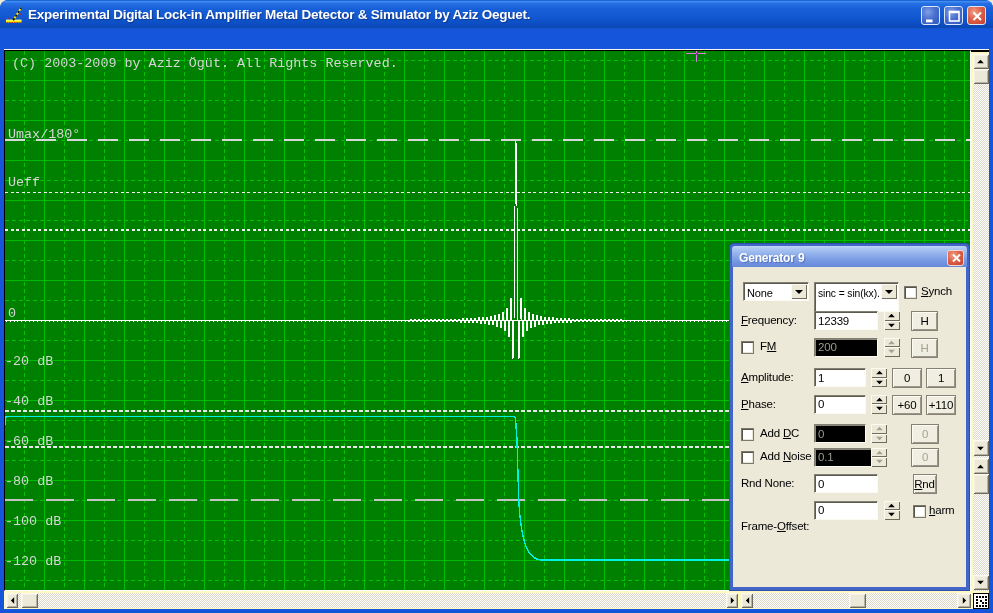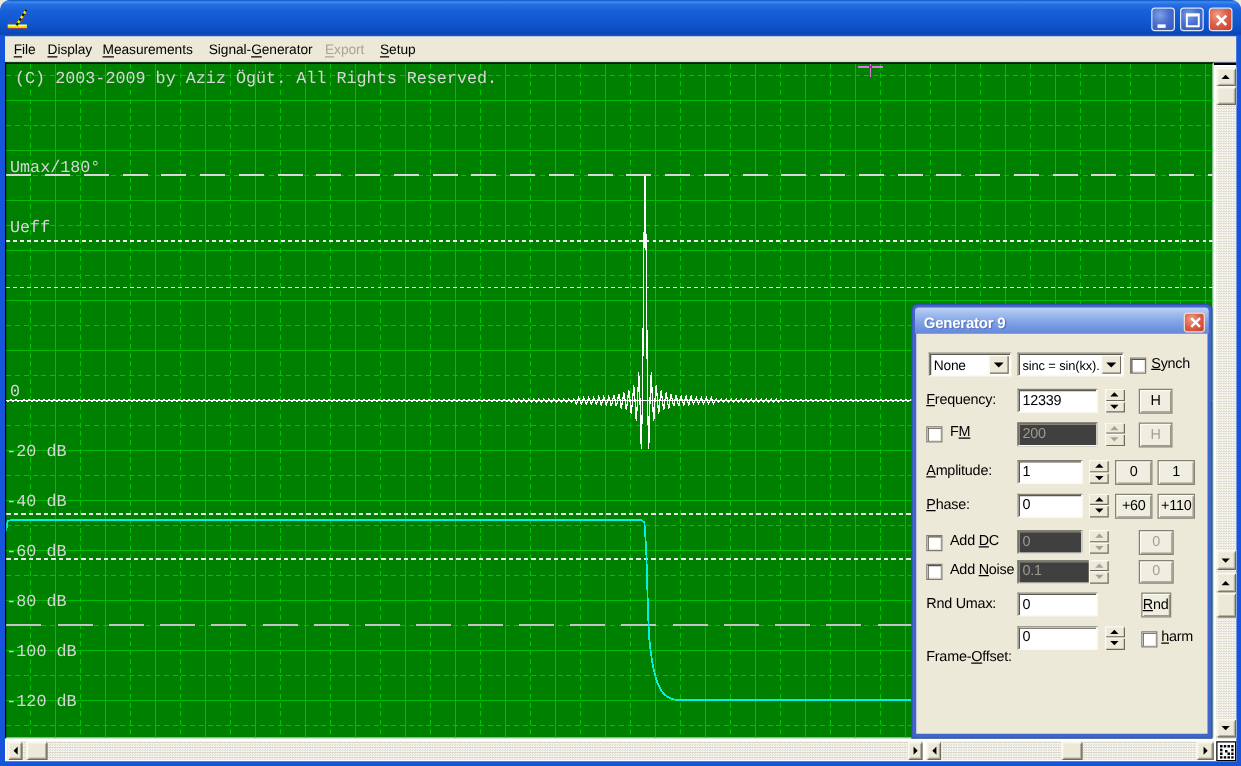--- a/index.html
+++ b/index.html
@@ -11,21 +11,21 @@
  text-shadow:1px 1px 1px #10398E;letter-spacing:-0.26px}
 .cbtn{position:absolute;top:6px;width:19px;height:19px;border-radius:3px;border:1px solid #DCE8F8;}
 #bmin,#bmax{background:radial-gradient(circle at 35% 30%,#7FA1E4 0%,#4A6FD0 45%,#2E56BE 100%);}
 #bclose{background:radial-gradient(circle at 35% 30%,#F0A088 0%,#DE6248 45%,#C43C28 100%);}
 .cbtn svg{position:absolute;left:0;top:0}
 #menubar{position:absolute;left:4px;top:29px;width:985px;height:19.5px;background:#ECE9D8;
  font-size:11px;letter-spacing:-0.05px;color:#000;}
 #menubar .mi{position:absolute;top:4.5px;white-space:nowrap}
 #menubar u{text-decoration:underline;text-underline-offset:1.5px}
 #mline{position:absolute;left:4px;top:48.5px;width:985px;height:1.5px;background:#F8F6EE}
-#client{position:absolute;left:4px;top:50px;width:985px;height:558.5px;background:#ffffff}
+#client{position:absolute;left:4px;top:50px;width:985px;height:558.5px;background:#fef9c3}
 #cborder{position:absolute;left:0px;top:0px;width:985px;height:1.5px;background:#000}
 #cframe{position:absolute;left:0px;top:0px;width:967px;height:541px;background:#008000;border:1px solid;border-color:#000 #FFF #FFF #000}
 .sbtn{position:absolute;background:#ECE9D8;
  box-shadow:inset 1px 1px 0 #FDFBF1,inset -1px -1px 0 #6E6B5E,inset 2px 2px 0 #F4F1E4,inset -2px -2px 0 #B5B1A0;
  display:flex;align-items:center;justify-content:center}
 .thumb{position:absolute;background:#ECE9D8;
  box-shadow:inset 1px 1px 0 #FDFBF1,inset -1px -1px 0 #6E6B5E,inset 2px 2px 0 #F4F1E4,inset -2px -2px 0 #B5B1A0}
 .track{position:absolute;background-image:conic-gradient(#FFFFFF 90deg,#DBD7C7 90deg 180deg,#FFFFFF 180deg 270deg,#DBD7C7 270deg);background-size:2px 2px}
 #grip{position:absolute;left:969px;top:543px;width:16px;height:16px;background:#fff;border:1.5px solid #000;
  display:flex;align-items:center;justify-content:center}
@@ -36,21 +36,21 @@
 #dtbar{position:absolute;left:-1px;top:-1px;width:235px;height:21px;border-radius:3px 3px 0 0;
  background:linear-gradient(180deg,#BDD2F5 0%,#9FBCEF 25%,#7FA0E4 60%,#6487DB 100%)}
 #dtext{position:absolute;left:6px;top:3.5px;font-size:12px;font-weight:bold;color:#fff;text-shadow:1px 1px 1px #5070B8}
 #dclose{position:absolute;left:213.5px;top:3px;width:17px;height:16px;border-radius:3px;border:1px solid #F0D8D0;
  background:radial-gradient(circle at 35% 30%,#F0A088 0%,#DE6248 45%,#C43C28 100%);
  display:flex;align-items:center;justify-content:center}
 .lbl{position:absolute;white-space:nowrap;color:#000}
 .lbl u,#dlg u{text-decoration:underline;text-underline-offset:1px}
 .edit{position:absolute;background:#fff;border:1px solid #828073;border-right-color:#FDFBF1;border-bottom-color:#FDFBF1;
  box-shadow:inset 1px 1px 0 #5C594E;padding:2.5px 0 0 3px;font-size:11.5px;color:#000;white-space:nowrap}
-.edit.dis{background:#404040;color:#9C9A8C;box-shadow:inset 1px 1px 0 #8A877A}
+.edit.dis{background:#000000;color:#9C9A8C;box-shadow:inset 1px 1px 0 #8A877A}
 .cb{position:absolute;width:13px;height:13px;background:#fff;border:1px solid #7C7A6E;
  box-shadow:inset 1px 1px 0 #55524A,inset -1px -1px 0 #E8E5D8}
 .btn{position:absolute;background:#F0EEE0;border:1px solid #858275;
  box-shadow:inset 1px 1px 0 #FDFCF4,inset -1px -1px 0 #9B988A;
  display:flex;align-items:center;justify-content:center;font-size:11.5px;color:#000}
 .btn.dis{color:#A5A295}
 .spin{position:absolute;width:16px}
 .spin div{position:absolute;left:0;width:16px;height:9.5px;background:#ECE9D8;
  box-shadow:inset 1px 1px 0 #FDFBF1,inset -1px -1px 0 #6E6B5E;display:flex;align-items:center;justify-content:center}
 #dinfo{position:absolute;left:9px;top:277.5px;width:212px;height:51px;border:1px solid #9B988B;
@@ -70,44 +70,37 @@
           <rect x="13" y="15.2" width="1.6" height="1"></rect>
     <rect x="1.2" y="10.8" width="1.4" height="1.2"></rect>
           <rect x="10.8" y="9.2" width="1.4" height="1.2"></rect>
           <rect x="13.6" y="6.6" width="1.4" height="1.2"></rect>
         </g>
     <g stroke-width="1.9">
           <line x1="7.2" y1="13.2" x2="15.2" y2="0.8" stroke="#F8E800"></line>
     <line x1="7.2" y1="13.2" x2="15.2" y2="0.8" stroke="#101010" stroke-dasharray="2.2 2.2"></line>
         </g>
   </svg>
+  <div id="ttext">Experimental Digital Lock-in Amplifier Metal Detector &amp; Simulator by Aziz Oeguet.</div>
   <div class="cbtn" id="bmin" style="left:920.5px">
         <svg width="19" height="19">
           <rect x="4" y="12.5" width="6.5" height="2.8" fill="#fff"></rect>
         </svg>
       </div>
   <div class="cbtn" id="bmax" style="left:943.5px">
         <svg width="19" height="19">
           <rect x="4.5" y="4.5" width="9.5" height="9.5" fill="none" stroke="#fff" stroke-width="1.6"></rect>
           <rect x="4.5" y="4" width="9.5" height="2.2" fill="#fff"></rect>
         </svg>
       </div>
   <div class="cbtn" id="bclose" style="left:966.5px">
         <svg width="19" height="19">
           <path d="M5.5 5.5L13 13M13 5.5L5.5 13" stroke="#fff" stroke-width="2.1"></path>
         </svg>
       </div>
- </div>
- <div id="menubar">
-   <span class="mi" style="left:7px"><u>F</u>ile</span>
-   <span class="mi" style="left:34px"><u>D</u>isplay</span>
-   <span class="mi" style="left:78px"><u>M</u>easurements</span>
-   <span class="mi" style="left:163px">Signal-<u>G</u>enerator</span>
-   <span class="mi" style="left:256px;color:#A8A494"><u style="color:#A8A494">E</u>xport</span>
-   <span class="mi" style="left:300px"><u>S</u>etup</span>
  </div>
  <div id="mline"></div>
  <div id="client">
   <div id="cborder"></div>
   <div id="cframe"></div>
   <svg id="plot" width="965" height="539" viewBox="0 0 965 539" shape-rendering="crispEdges" style="position:absolute;left:1px;top:1px">
         <path d="M39.5 0V539M79.5 0V539M119.5 0V539M159.5 0V539M199.5 0V539M239.5 0V539M279.5 0V539M319.5 0V539M359.5 0V539M399.5 0V539M439.5 0V539M479.5 0V539M519.5 0V539M559.5 0V539M599.5 0V539M639.5 0V539M679.5 0V539M719.5 0V539M759.5 0V539M799.5 0V539M839.5 0V539M879.5 0V539M919.5 0V539M959.5 0V539M0 29.5H965M0 69.5H965M0 109.5H965M0 149.5H965M0 189.5H965M0 229.5H965M0 269.5H965M0 309.5H965M0 349.5H965M0 389.5H965M0 429.5H965M0 469.5H965M0 509.5H965" stroke="#00BC00" stroke-width="1" fill="none"></path>
         <path d="M19.5 0V539M59.5 0V539M99.5 0V539M139.5 0V539M179.5 0V539M219.5 0V539M259.5 0V539M299.5 0V539M339.5 0V539M379.5 0V539M419.5 0V539M459.5 0V539M499.5 0V539M539.5 0V539M579.5 0V539M619.5 0V539M659.5 0V539M699.5 0V539M739.5 0V539M779.5 0V539M819.5 0V539M859.5 0V539M899.5 0V539M939.5 0V539M0 9.5H965M0 49.5H965M0 89.5H965M0 129.5H965M0 169.5H965M0 209.5H965M0 249.5H965M0 289.5H965M0 329.5H965M0 369.5H965M0 409.5H965M0 449.5H965M0 489.5H965M0 529.5H965" stroke="#00C400" stroke-width="1" fill="none" stroke-dasharray="4 3"></path>
         <path d="M0 89.0H965" stroke="#D8D8D8" stroke-width="1.8" fill="none" stroke-dasharray="20 11"></path>
         <path d="M0 141.5H965" stroke="#F0F0F0" stroke-width="1.5" fill="none" stroke-dasharray="3 2.5"></path>
@@ -210,21 +203,21 @@
       <div id="dclose">
         <svg width="17" height="16">
           <path d="M5 4.5L12 11.5M12 4.5L5 11.5" stroke="#fff" stroke-width="1.9"></path>
         </svg>
       </div>
       <div class="edit" style="left:10px;top:35px;width:66px;height:19px;padding-top:3.5px;font-size:11px">None<div style="position:absolute;right:1px;top:1px;width:16px;height:15px;background:#ECE9D8;box-shadow:inset 1px 1px 0 #FDFBF1,inset -1px -1px 0 #6E6B5E;display:flex;align-items:center;justify-content:center">
           <svg width="8" height="6" viewBox="0 0 8 6">
             <polygon points="0,1 8,1 4,5" fill="#000"></polygon>
           </svg>
         </div></div>
-      <div class="edit" style="left:81px;top:35px;width:85px;height:19px;padding-top:3.5px;font-size:11px"><span style="font-size:10.3px;letter-spacing:-0.1px">sinc = sin(kx).</span><div style="position:absolute;right:1px;top:1px;width:16px;height:15px;background:#ECE9D8;box-shadow:inset 1px 1px 0 #FDFBF1,inset -1px -1px 0 #6E6B5E;display:flex;align-items:center;justify-content:center">
+      <div class="edit" style="left:81px;top:35px;width:85px;height:30px;padding-top:3.5px;font-size:11px"><span style="font-size:10.3px;letter-spacing:-0.1px">sinc = sin(kx).</span><div style="position:absolute;right:1px;top:1px;width:16px;height:15px;background:#ECE9D8;box-shadow:inset 1px 1px 0 #FDFBF1,inset -1px -1px 0 #6E6B5E;display:flex;align-items:center;justify-content:center">
           <svg width="8" height="6" viewBox="0 0 8 6">
             <polygon points="0,1 8,1 4,5" fill="#000"></polygon>
           </svg>
         </div></div>
       <div class="cb" style="left:171px;top:39px"></div>
       <div class="lbl" style="left:188px;top:38px"><u>S</u>ynch</div>
       <div class="lbl" style="left:8px;top:67px"><u>F</u>requency:</div>
       <div class="edit" style="left:81px;top:64px;width:64px;height:19px">12339</div>
       <div class="spin" style="left:150.5px;top:64px;height:19px">
         <div style="top:0;height:9.5px">
@@ -312,21 +305,21 @@
             <polygon points="0,5 8,5 4,1" fill="#A5A295"></polygon>
           </svg>
         </div>
         <div style="top:9.5px;height:9.5px">
           <svg width="7" height="5" viewBox="0 0 8 6">
             <polygon points="0,1 8,1 4,5" fill="#A5A295"></polygon>
           </svg>
         </div>
       </div>
       <div class="btn dis" style="left:178px;top:200.5px;width:28px;height:19.5px">0</div>
-      <div class="lbl" style="left:8px;top:230px">Rnd Umax:</div>
+      <div class="lbl" style="left:8px;top:230px">Rnd None:</div>
       <div class="edit" style="left:81px;top:227px;width:64px;height:19px">0</div>
       <div class="btn" style="left:179.5px;top:227px;width:24px;height:20px">
         <span><u>R</u>nd</span>
       </div>
       <div class="lbl" style="left:8px;top:273px">Frame-<u>O</u>ffset:</div>
       <div class="edit" style="left:81px;top:253.5px;width:64px;height:19px">0</div>
       <div class="spin" style="left:150.5px;top:253.5px;height:19px">
         <div style="top:0;height:9.5px">
           <svg width="7" height="5" viewBox="0 0 8 6">
             <polygon points="0,5 8,5 4,1" fill="#000"></polygon>

